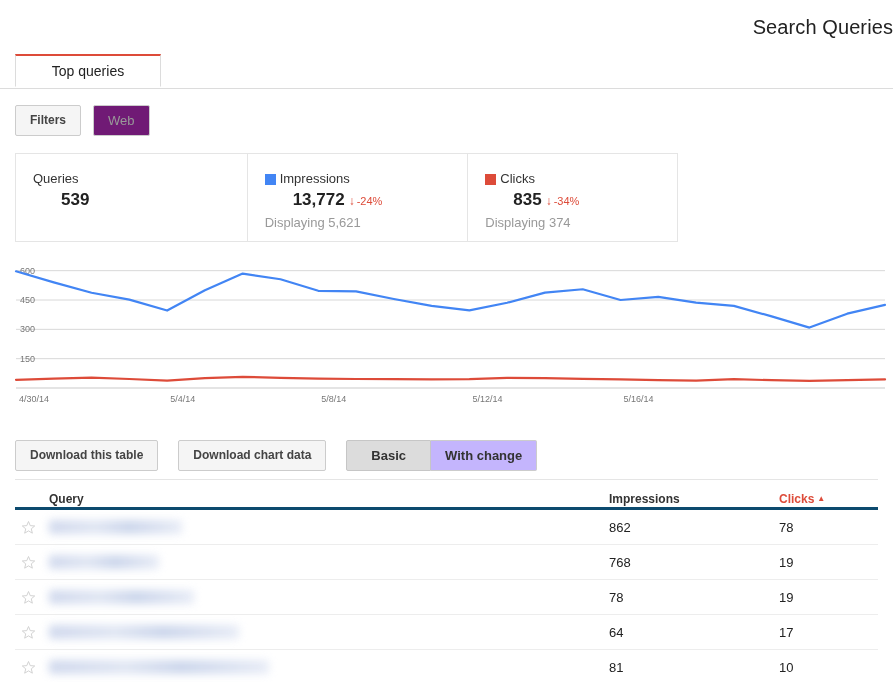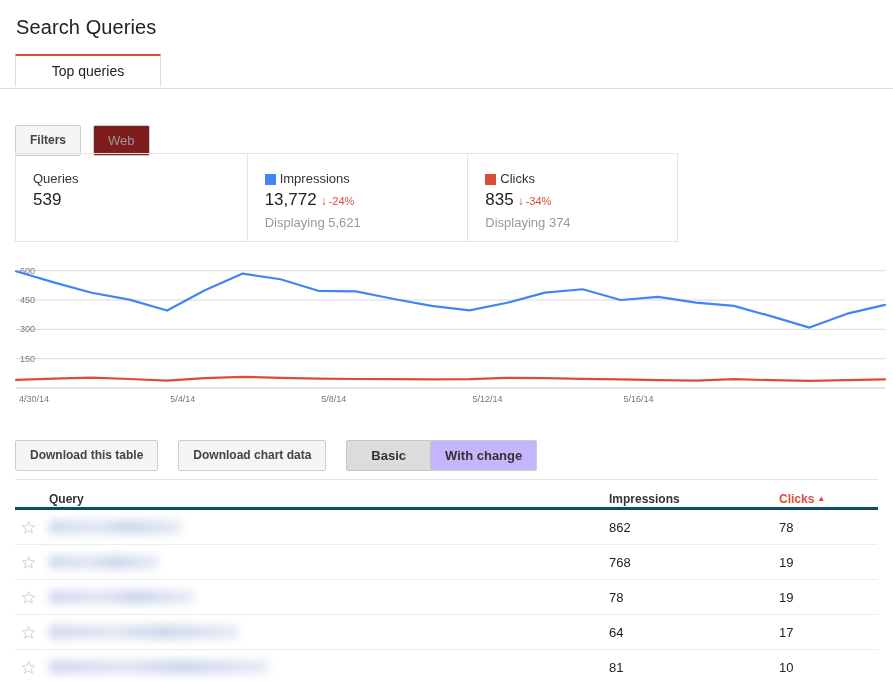--- a/index.html
+++ b/index.html
@@ -16,20 +16,21 @@
     position: relative;
   }
 
   
   .page-title {
     font-size: 20px;
     font-weight: normal;
     color: #222;
     padding: 16px 0 0 16px;
     letter-spacing: 0.1px;
+    text-align: right;
   }
 
   
   .tabbar {
     position: relative;
     margin-top: 15px;
     height: 34px;
     border-bottom: 1px solid #dcdcdc;
   }
   .tab {
@@ -61,39 +62,38 @@
     z-index: 1;
   }
 
   
   .filterbar {
     position: absolute;
     top: 105px;
     left: 15px;
     display: flex;
     gap: 12px;
-    margin-top: 20px;
   }
   .btn {
     box-sizing: border-box;
     height: 31px;
     line-height: 29px;
     padding: 0 14px;
     font-size: 12px;
     font-weight: bold;
     border: 1px solid #ccc;
     border-radius: 2px;
     background: #f5f5f5;
     color: #444;
     cursor: pointer;
     text-align: center;
     white-space: nowrap;
   }
   .btn.plain {
-    background: #7f1d1d;
+    background: #701a75;
     color: #999;
     font-weight: normal;
     font-size: 13px;
   }
 
   
   .summary {
     position: absolute;
     top: 153px;
     left: 15px;
@@ -127,22 +127,23 @@
     margin-right: 4px;
     flex: none;
   }
   .metric-value-row {
     display: flex;
     align-items: baseline;
     margin-top: 3px;
   }
   .metric-value {
     font-size: 17px;
-    font-weight: normal;
+    font-weight: bold;
     color: #222;
+    margin-left: 28px;
   }
   .metric-delta {
     font-size: 11px;
     color: #dd4b39;
     margin-left: 4px;
     display: flex;
     align-items: center;
   }
   .delta-arrow {
     font-size: 12px;

